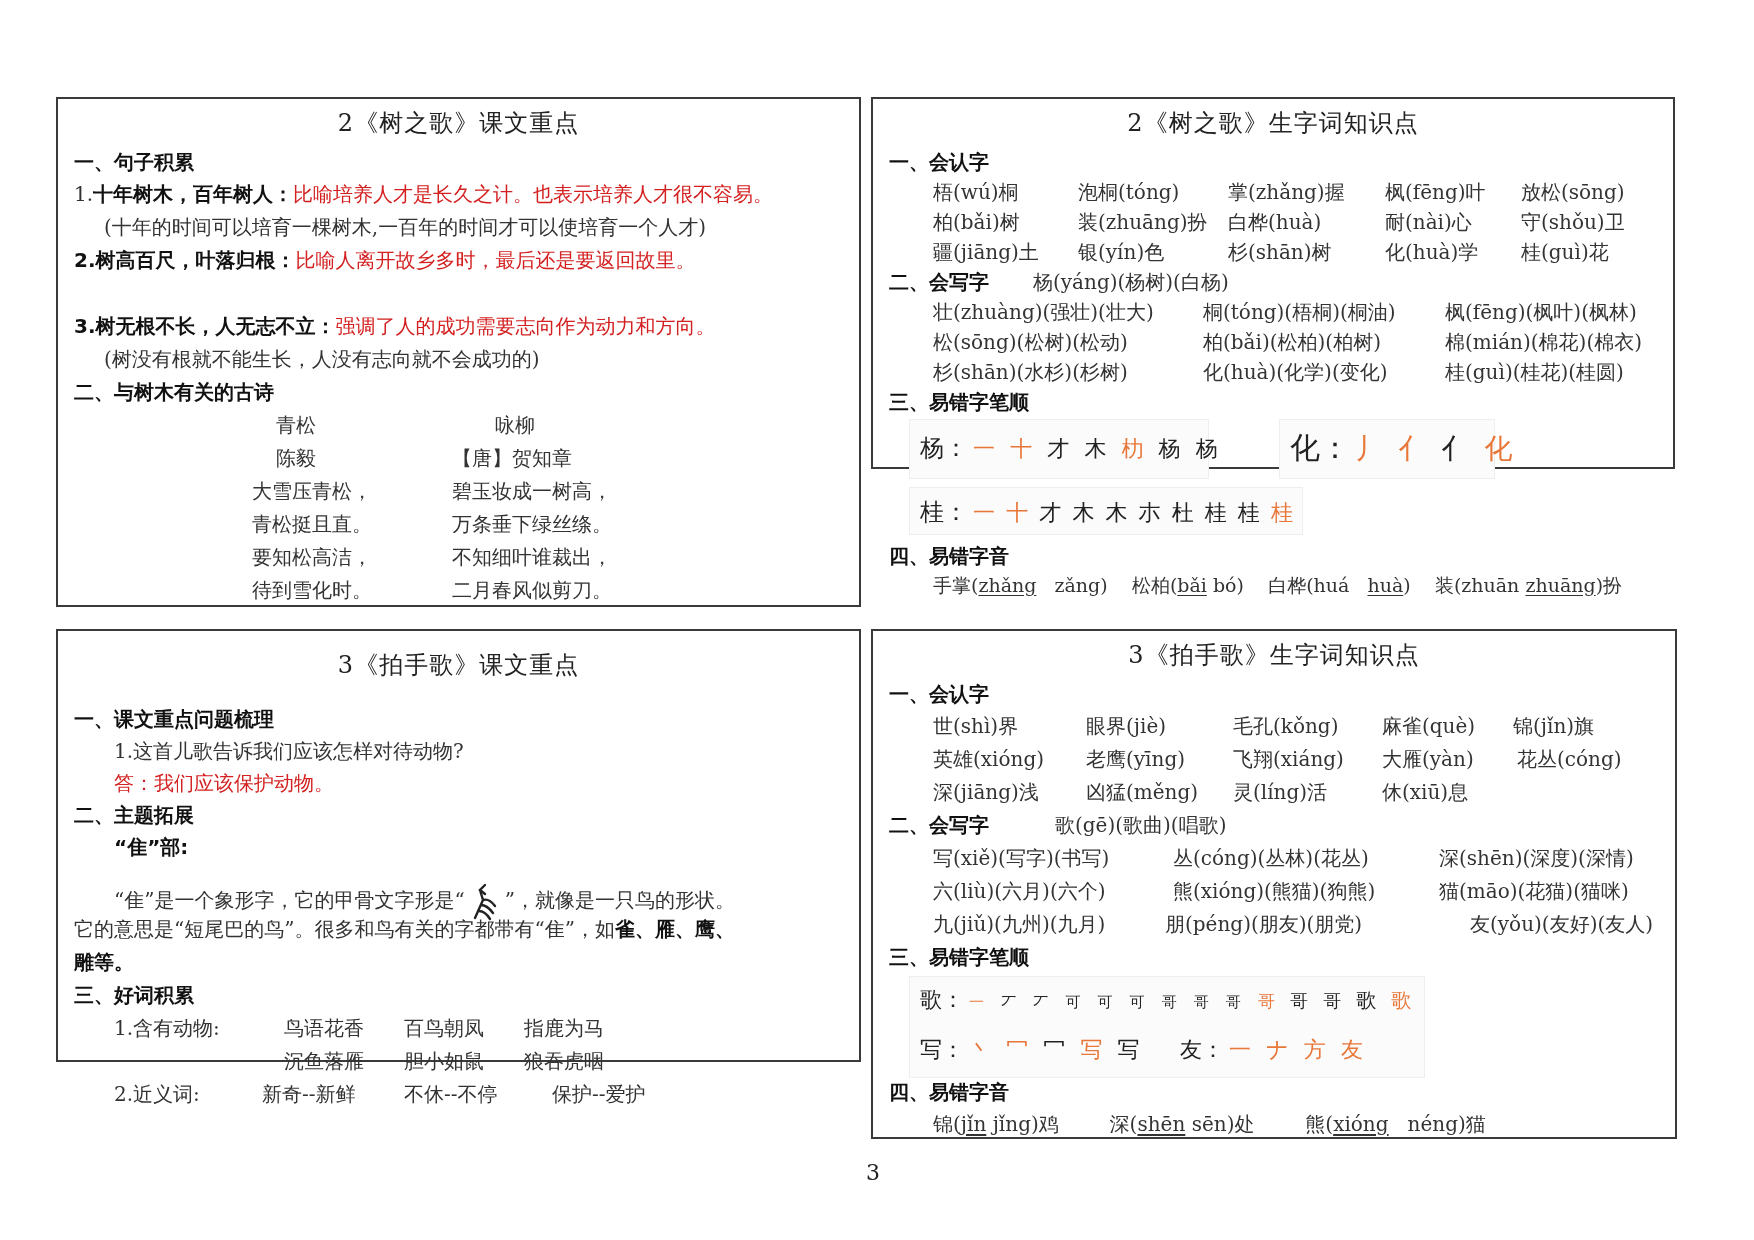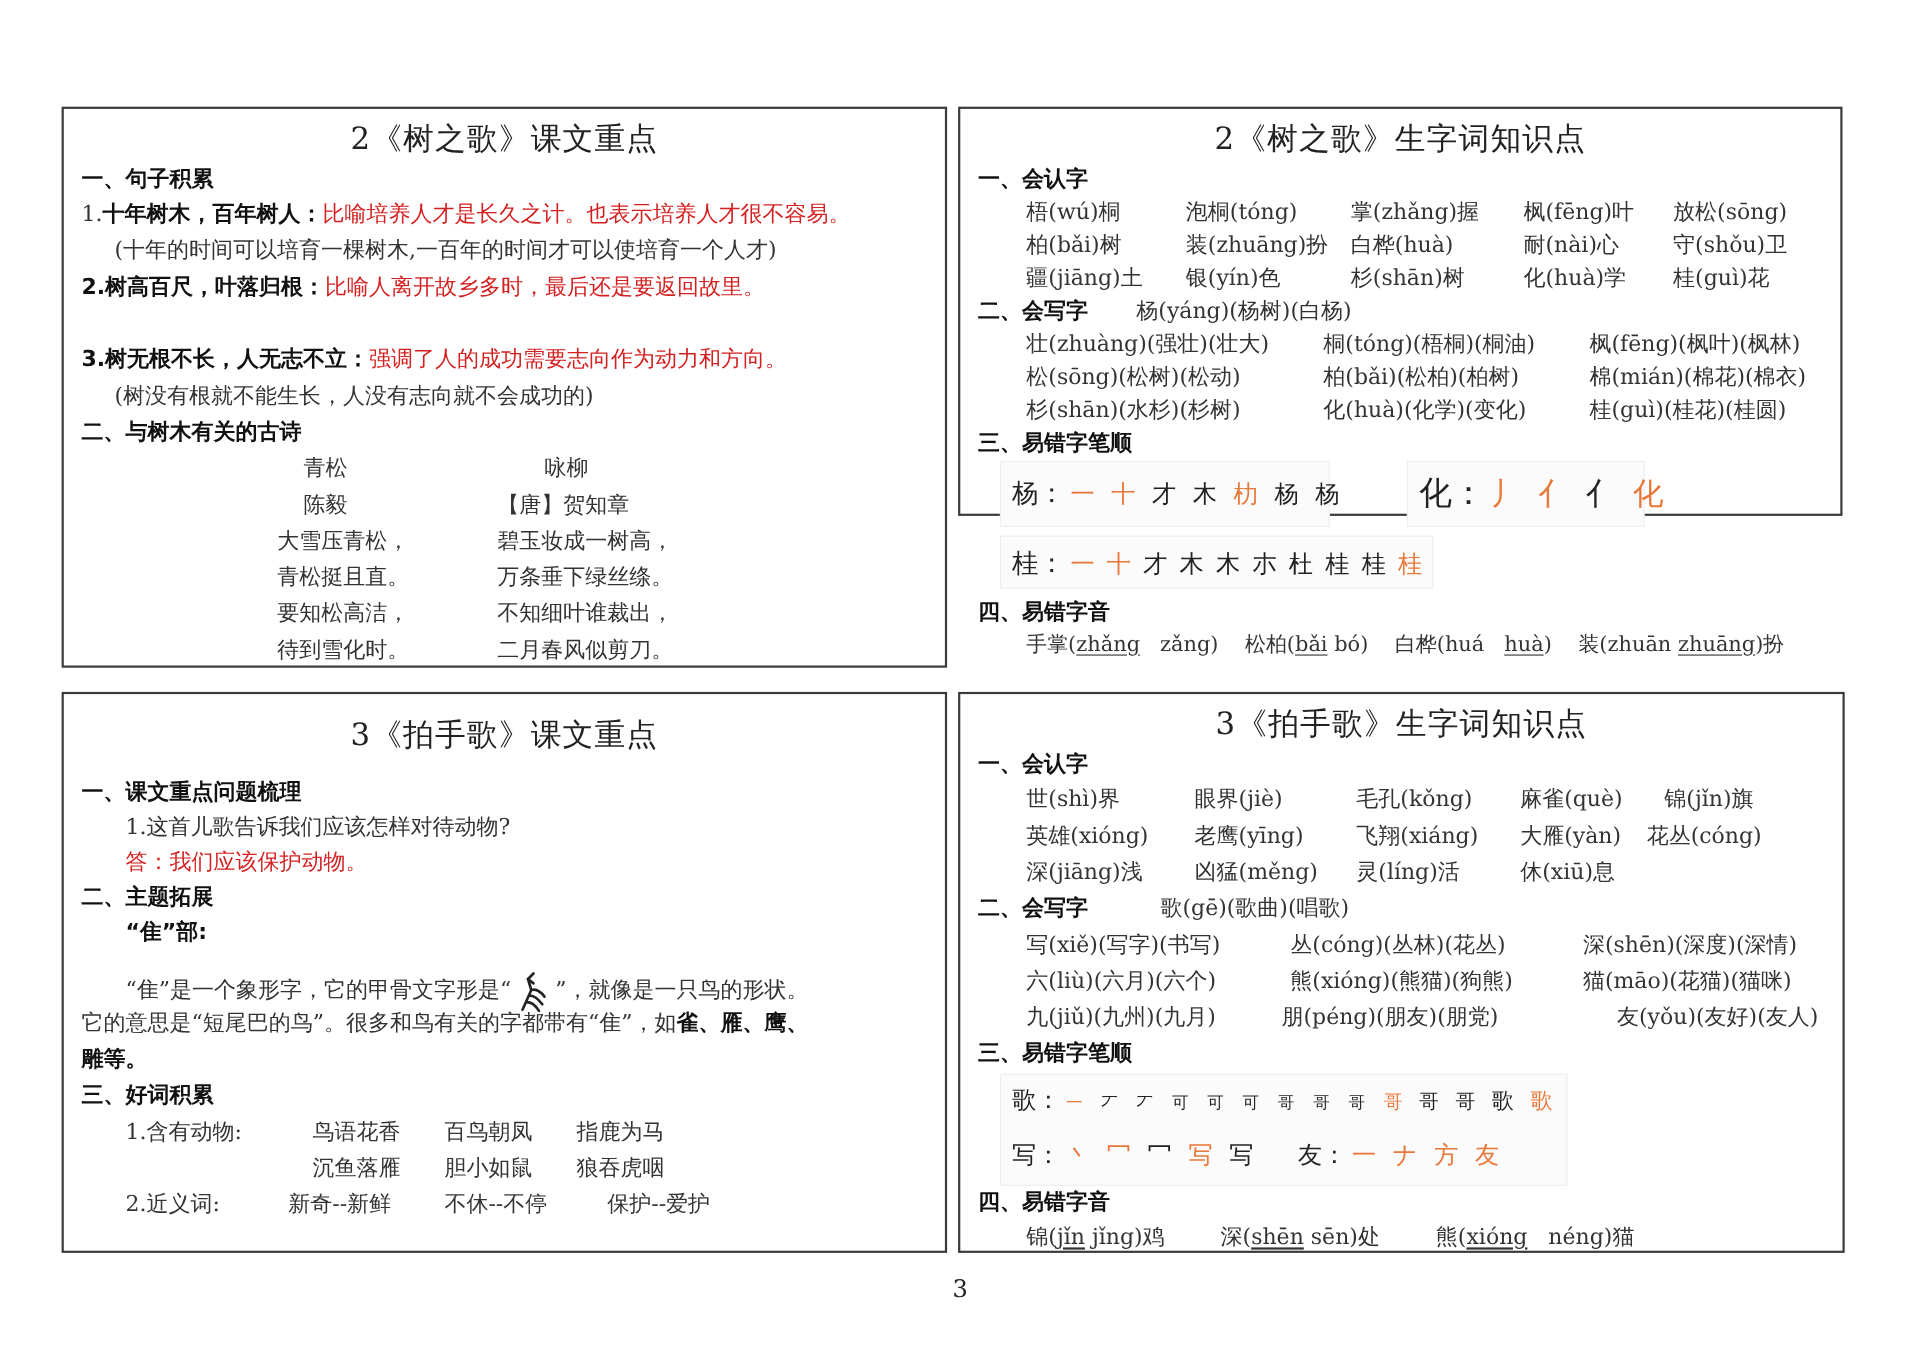--- a/index.html
+++ b/index.html
@@ -1,23 +1,23 @@
 <!DOCTYPE html>
 <html><head>
 <meta charset="utf-8">
 <style>
   html, body { margin: 0; padding: 0; background: #ffffff; }
   body { width: 1754px; height: 1240px; position: relative; overflow: hidden;
          font-family: "DejaVu Serif", "Liberation Serif", serif; color: #222; }
   .panel { position: absolute; border: 2px solid #3a3a3a; box-sizing: border-box; background: #fff; }
   .p-tl { left: 56px; top: 97px; width: 805px; height: 510px; }
   .p-tr { left: 871px; top: 97px; width: 804px; height: 372px; }
-  .p-bl { left: 56px; top: 629px; width: 805px; height: 510px; }
+  .p-bl { left: 56px; top: 629px; width: 805px; height: 433px; }
   .p-br { left: 871px; top: 629px; width: 806px; height: 510px; }
-  .title { position: absolute; left: 0; right: 0; text-align: center; font-size: 28px; font-weight: normal; color: #222; letter-spacing: 1px; }
+  .title { position: absolute; left: 0; right: 0; text-align: center; font-size: 24px; font-weight: normal; color: #222; letter-spacing: 1px; }
   .abs { position: absolute; white-space: nowrap; }
   .h { font-family: "DejaVu Sans", "Liberation Sans", sans-serif; font-weight: bold; font-size: 20px; color: #111; }
   .t { font-size: 20px; color: #333; }
   .red { color: #d42020; }
   .b { font-family: "DejaVu Sans", "Liberation Sans", sans-serif; font-weight: bold; color: #111; }
   .u { text-decoration: underline; text-underline-offset: 3px; }
   .stroke-box { position: absolute; background: #fbfbfb; border: 1px solid #eeeeee; }
   .glyph { font-size: 22px; color: #222; display: inline-block; margin-right: 10px; }
   .glyph.o { color: #e8773a; }
   .label-char { font-size: 24px; color: #222; }
@@ -185,21 +185,21 @@
   <div class="abs t" style="left:60px; top:82px;">世(shì)界</div>
   <div class="abs t" style="left:213px; top:82px;">眼界(jiè)</div>
   <div class="abs t" style="left:360px; top:82px;">毛孔(kǒng)</div>
   <div class="abs t" style="left:509px; top:82px;">麻雀(què)</div>
   <div class="abs t" style="left:640px; top:82px;">锦(jǐn)旗</div>
 
   <div class="abs t" style="left:60px; top:115px;">英雄(xióng)</div>
   <div class="abs t" style="left:213px; top:115px;">老鹰(yīng)</div>
   <div class="abs t" style="left:360px; top:115px;">飞翔(xiáng)</div>
   <div class="abs t" style="left:509px; top:115px;">大雁(yàn)</div>
-  <div class="abs t" style="left:624px; top:115px;">花丛(cóng)</div>
+  <div class="abs t" style="left:644px; top:115px;">花丛(cóng)</div>
 
   <div class="abs t" style="left:60px; top:148px;">深(jiāng)浅</div>
   <div class="abs t" style="left:213px; top:148px;">凶猛(měng)</div>
   <div class="abs t" style="left:360px; top:148px;">灵(líng)活</div>
   <div class="abs t" style="left:509px; top:148px;">休(xiū)息</div>
 
   <div class="abs h" style="left:16px; top:181px;">二、会写字</div>
   <div class="abs t" style="left:182px; top:181px;">歌(gē)(歌曲)(唱歌)</div>
 
   <div class="abs t" style="left:60px; top:214px;">写(xiě)(写字)(书写)</div>

